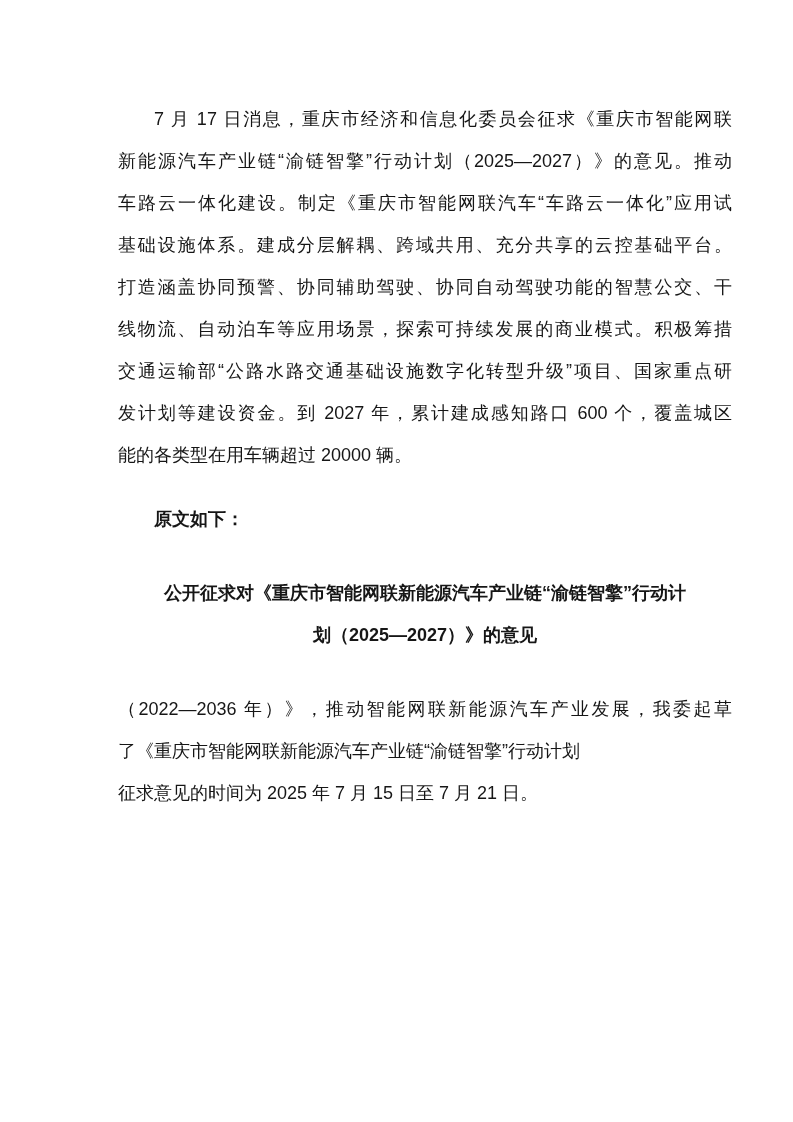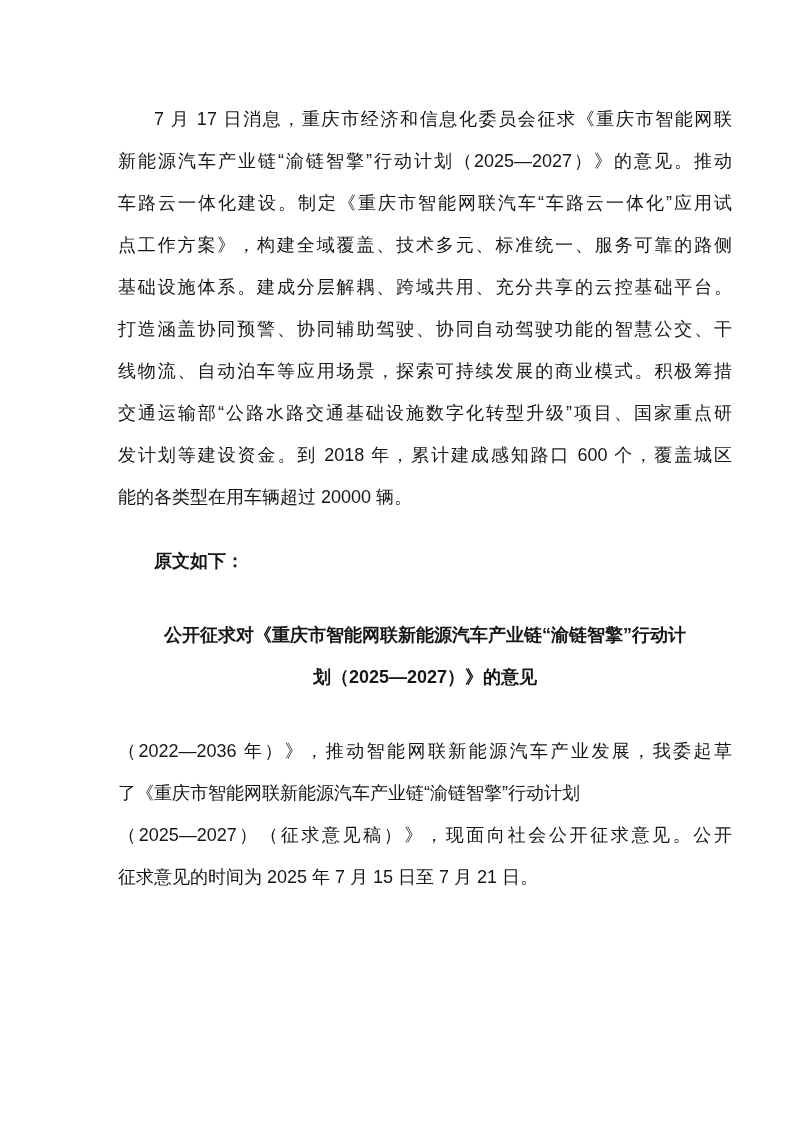--- a/index.html
+++ b/index.html
@@ -50,38 +50,36 @@
 </style>
 </head>
 <body>
 
 <div class="page">
 
   <div>
     <div class="line indent">7 月 17 日消息，重庆市经济和信息化委员会征求《重庆市智能网联</div>
     <div class="line">新能源汽车产业链“渝链智擎”行动计划（2025—2027）》的意见。推动</div>
     <div class="line">车路云一体化建设。制定《重庆市智能网联汽车“车路云一体化”应用试</div>
-    <div class="line">点工作方案》，构建全域覆盖、技术多元、标准统一、服务可靠的路侧</div>
     <div class="line">基础设施体系。建成分层解耦、跨域共用、充分共享的云控基础平台。</div>
     <div class="line">打造涵盖协同预警、协同辅助驾驶、协同自动驾驶功能的智慧公交、干</div>
     <div class="line">线物流、自动泊车等应用场景，探索可持续发展的商业模式。积极筹措</div>
     <div class="line">交通运输部“公路水路交通基础设施数字化转型升级”项目、国家重点研</div>
-    <div class="line">发计划等建设资金。到 2018 年，累计建成感知路口 600 个，覆盖城区</div>
+    <div class="line">发计划等建设资金。到 2027 年，累计建成感知路口 600 个，覆盖城区</div>
     <div class="line plain">能的各类型在用车辆超过 20000 辆。</div>
   </div>
 
   <div class="source-label">
     <div class="line plain indent">原文如下：</div>
   </div>
 
   <div class="doc-heading">
     <div class="line">公开征求对《重庆市智能网联新能源汽车产业链“渝链智擎”行动计</div>
     <div class="line">划（2025—2027）》的意见</div>
   </div>
 
   <div class="para2">
     <div class="line">（2022—2036 年）》，推动智能网联新能源汽车产业发展，我委起草</div>
     <div class="line plain">了《重庆市智能网联新能源汽车产业链“渝链智擎”行动计划</div>
-    <div class="line">（2025—2027）（征求意见稿）》，现面向社会公开征求意见。公开</div>
     <div class="line plain">征求意见的时间为 2025 年 7 月 15 日至 7 月 21 日。</div>
   </div>
 
 </div>
 
 </body></html>

